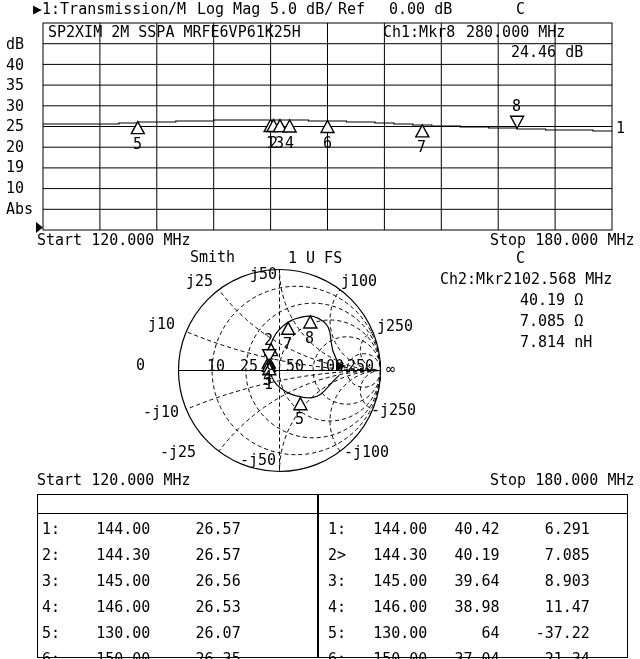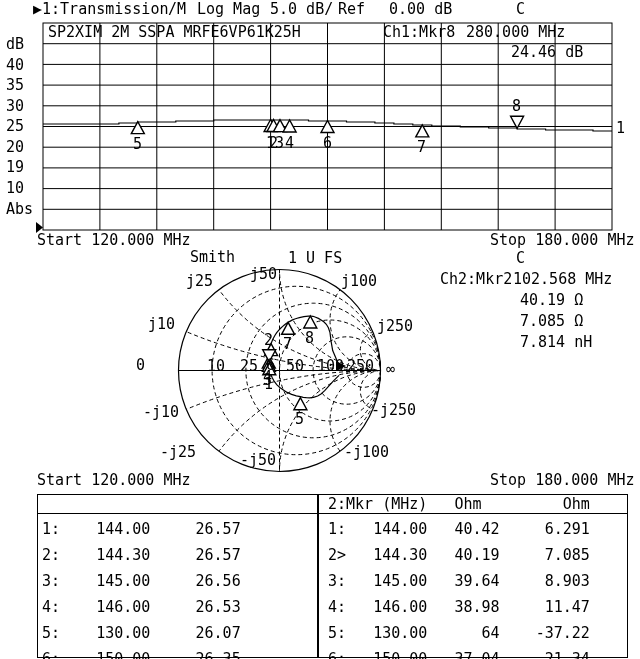--- a/index.html
+++ b/index.html
@@ -167,21 +167,20 @@
 <div style="position:absolute;left:37px;top:512.5px;width:281px;border-top:1.5px solid #000"></div>
 <div style="position:absolute;left:318px;top:512.5px;width:310px;border-top:1.5px solid #000"></div>
 <div class="t rows" style="left:42px;top:516px">1:    144.00     26.57
 2:    144.30     26.57
 3:    145.00     26.56
 4:    146.00     26.53
 5:    130.00     26.07
 6:    150.00     26.35
 7:    160.00     25.31
 8&gt;   170.00     24.46</div>
-<div class="t" style="left:328px;top:497px">2:Mkr (MHz)   Ohm         Ohm</div>
 <div class="t rows" style="left:328px;top:516px">1:   144.00   40.42     6.291
 2&gt;   144.30   40.19     7.085
 3:   145.00   39.64     8.903
 4:   146.00   38.98     11.47
 5:   130.00      64    -37.22
 6:   150.00   37.04     21.34
 7:   160.00   35.93     44.84
 8:   170.00   39.76     69.75</div>
 
 </div>

